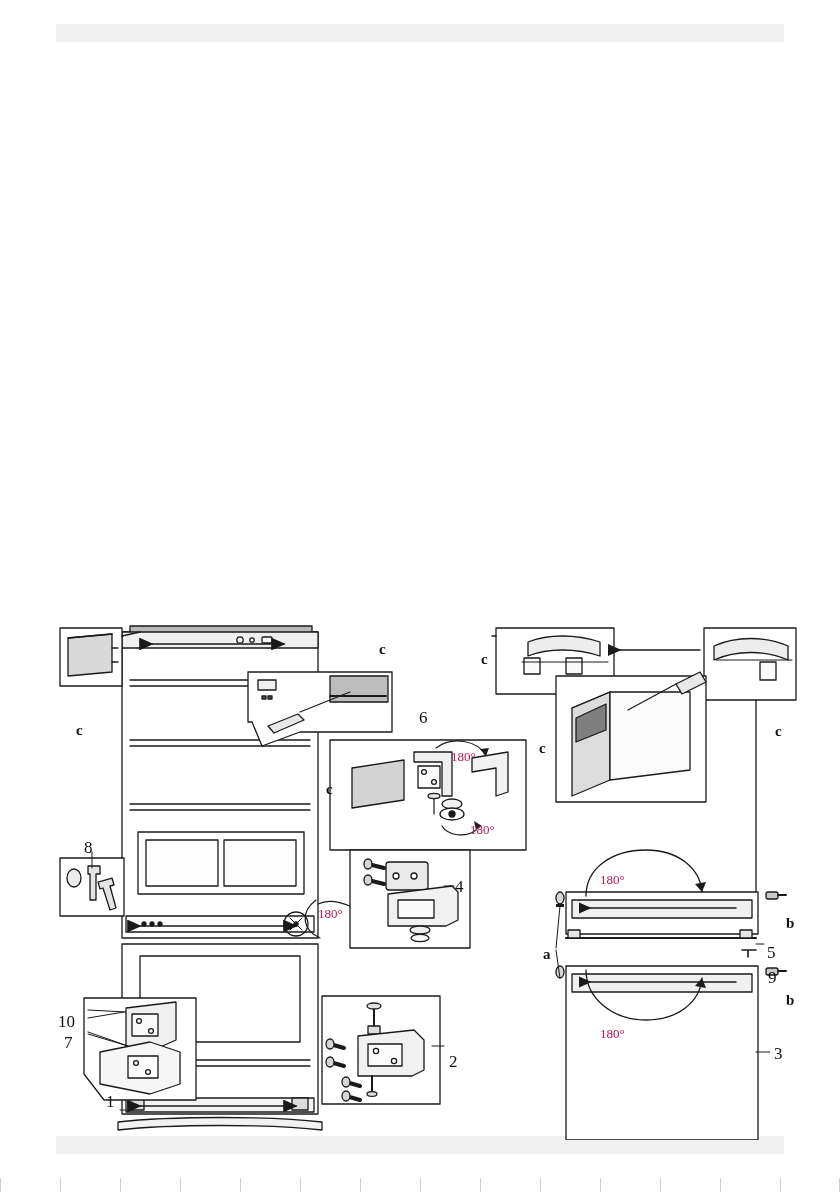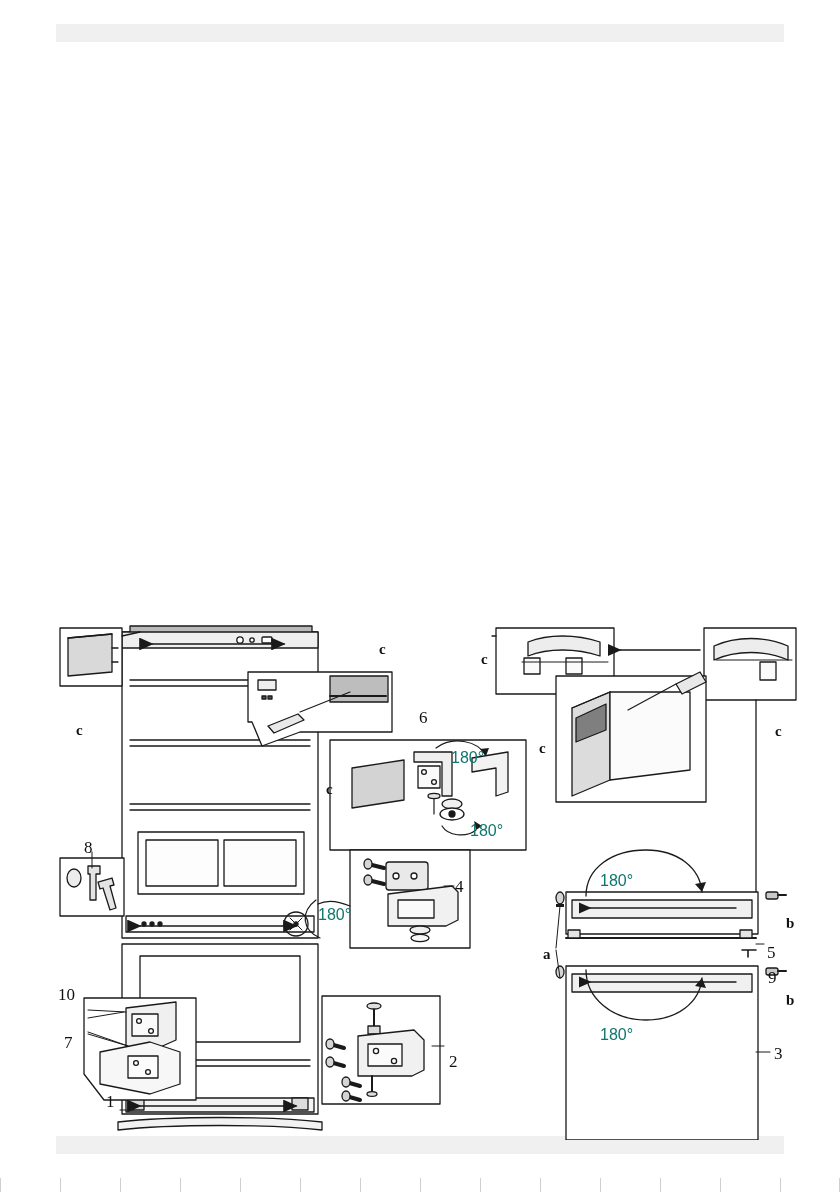--- a/index.html
+++ b/index.html
@@ -26,23 +26,23 @@
   }
   .lbl-bold{
     position:absolute;
     font-family:"Liberation Serif", serif;
     font-weight:bold;
     font-size:15px;
     color:#111;
   }
   .deg{
     position:absolute;
-    font-family:Liberation Sans, sans-serif;
-    font-size:16px;
-    color:#0f766e;
+    font-family:Liberation Serif, serif;
+    font-size:13px;
+    color:#be185d;
   }
 </style>
 </head>
 <body>
 
 <div class="page">
 
   <div class="band band-top"></div>
   <div class="band band-bottom"></div>
 
@@ -307,21 +307,21 @@
 
     <div class="num" style="left:106px;top:492px;">1</div>
     <div class="num" style="left:449px;top:452px;">2</div>
     <div class="num" style="left:774px;top:444px;">3</div>
     <div class="num" style="left:455px;top:277px;">4</div>
     <div class="num" style="left:767px;top:343px;">5</div>
     <div class="num" style="left:419px;top:108px;">6</div>
     <div class="num" style="left:64px;top:433px;">7</div>
     <div class="num" style="left:84px;top:238px;">8</div>
     <div class="num" style="left:768px;top:368px;">9</div>
-    <div class="num" style="left:58px;top:385px;">10</div>
+    <div class="num" style="left:58px;top:412px;">10</div>
 
     <div class="lbl-bold" style="left:76px;top:122px;">c</div>
     <div class="lbl-bold" style="left:379px;top:41px;">c</div>
     <div class="lbl-bold" style="left:326px;top:181px;">c</div>
     <div class="lbl-bold" style="left:481px;top:51px;">c</div>
     <div class="lbl-bold" style="left:539px;top:140px;">c</div>
     <div class="lbl-bold" style="left:775px;top:123px;">c</div>
     <div class="lbl-bold" style="left:543px;top:346px;">a</div>
     <div class="lbl-bold" style="left:786px;top:315px;">b</div>
     <div class="lbl-bold" style="left:786px;top:392px;">b</div>

